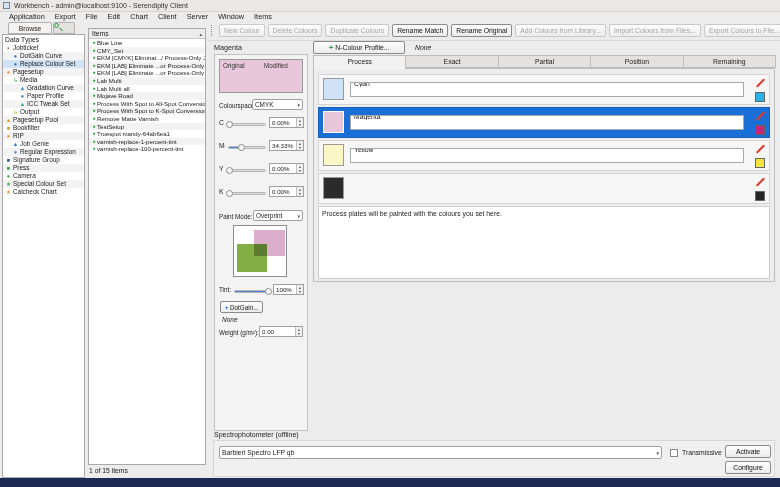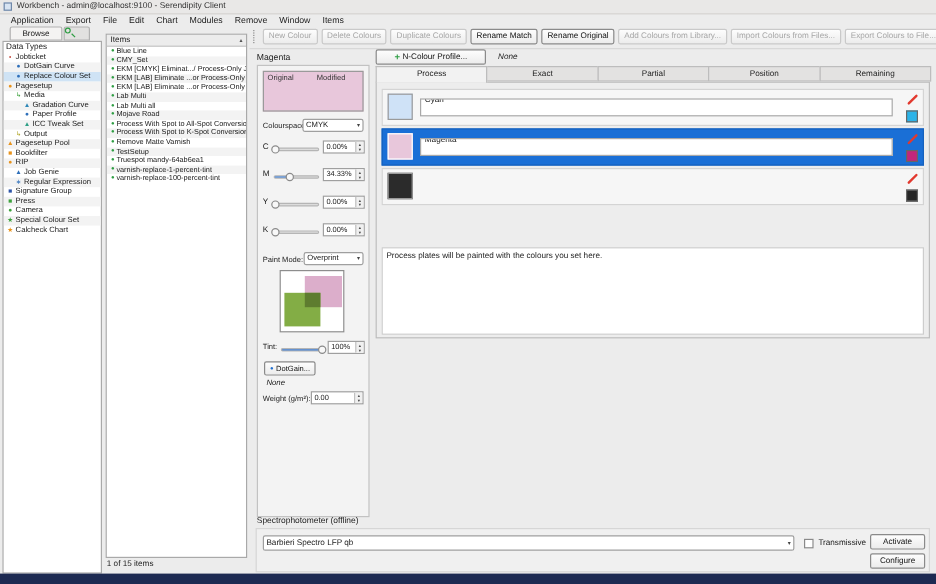--- a/index.html
+++ b/index.html
@@ -156,23 +156,23 @@
     <span class="menu-item">Application</span>
 
     <span class="menu-item">Export</span>
 
     <span class="menu-item">File</span>
 
     <span class="menu-item">Edit</span>
 
     <span class="menu-item">Chart</span>
 
-    <span class="menu-item">Modules</span>
-
-    <span class="menu-item">Remove</span>
+    <span class="menu-item">Client</span>
+
+    <span class="menu-item">Server</span>
 
     <span class="menu-item">Window</span>
 
     <span class="menu-item">Items</span>
   </div>
 
 <div id="browse-tab">Browse</div>
 <div id="search-tab">
   <span class="mag"><span class="mag-lens"></span><span class="mag-handle"></span></span>
 </div>
@@ -543,20 +543,28 @@
 
       <div class="colour-row selected">
         <span class="colour-swatch" style="background: rgb(232, 199, 219);"></span>
         <input class="colour-name-input" value="Magenta" style="">
         <span class="pencil">
           <i class="pencil-line"></i>
         </span>
         <span class="colour-chip" style="background: rgb(194, 37, 123);"></span>
       </div>
 
+      <div class="colour-row">
+        <span class="colour-swatch" style="background: rgb(251, 246, 197);"></span>
+        <input class="colour-name-input" value="Yellow" style="">
+        <span class="pencil">
+          <i class="pencil-line"></i>
+        </span>
+        <span class="colour-chip" style="background: rgb(242, 228, 63);"></span>
+      </div>
 
       <div class="colour-row">
         <span class="colour-swatch" style="background: rgb(43, 43, 43);"></span>
         <span class="pencil">
           <i class="pencil-line"></i>
         </span>
         <span class="colour-chip" style="background: rgb(38, 38, 38);"></span>
       </div>
     </div>
   <div id="info-box">Process plates will be painted with the colours you set here.</div>

